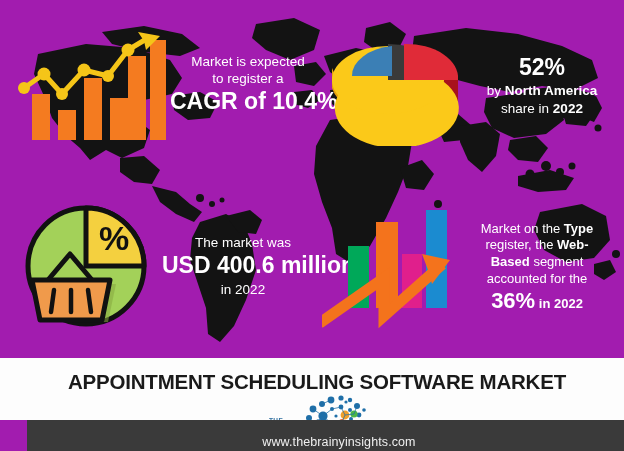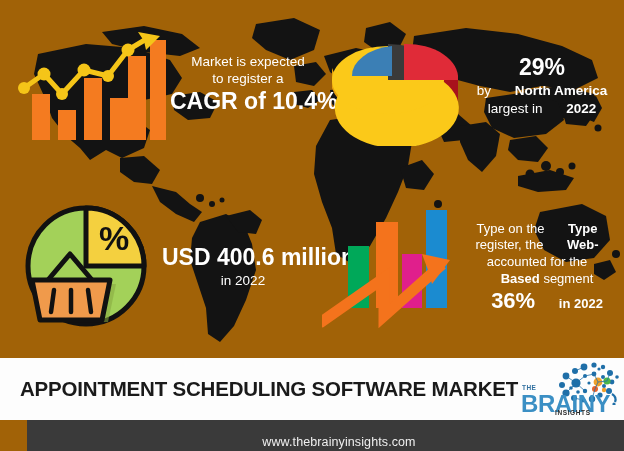--- a/index.html
+++ b/index.html
@@ -9,21 +9,21 @@
   }
   body {
     font-family: "Liberation Sans", sans-serif;
   }
 
   #infographic {
     position: relative;
     width: 624px;
     height: 451px;
     overflow: hidden;
-    background: #a16207;
+    background: #a21caf;
   }
 
   
   #map-layer {
     position: absolute;
     left: 0; top: 0;
     width: 624px;
     height: 358px;
     overflow: hidden;
   }
@@ -46,21 +46,21 @@
     flex: 0 0 auto;
   }
   .q-text {
     color: #ffffff;
     line-height: 1.28;
     text-align: center;
   }
   .q-text .line { display: block; white-space: nowrap; }
   .t-reg  { font-size: 13.5px; font-weight: 400; }
   .t-big  { font-size: 23px; font-weight: 700; }
-  b.inl { font-weight: 700; margin-left: 20px; }
+  b.inl { font-weight: 700; }
 
   
   #q-topleft { left: 14px; top: 22px; width: 312px; height: 125px; }
   #q-topleft .q-art { width: 152px; height: 118px; }
   #q-topleft .q-text { width: 156px; margin-left: 4px; }
 
   
   #q-topright { left: 326px; top: 20px; width: 292px; height: 130px; }
   #q-topright .q-art { width: 136px; height: 122px; }
   #q-topright .q-text { width: 152px; margin-left: 4px; }
@@ -80,21 +80,22 @@
   #title-band {
     position: absolute;
     left: 0;
     top: 358px;
     width: 624px;
     height: 62px;
     background: #fdfdfd;
     display: flex;
     align-items: center;
     box-sizing: border-box;
-    padding: 0 10px 0 20px;
+    padding: 12px 10px 0 20px;
+    flex-direction: column;
   }
   #main-title {
     color: #1a1a1a;
     font-size: 20.5px;
     font-weight: 700;
     letter-spacing: -0.2px;
     flex: 1 1 auto;
     white-space: nowrap;
   }
 
@@ -266,23 +267,23 @@
         <ellipse cx="62" cy="56" rx="56" ry="34" fill="#fbc919"></ellipse>
 
         <path d="M62 56 L62 20 A56 34 0 0 1 118 56 Z" fill="#3a3a3a"></path>
 
         <path d="M66 52 L66 22 A48 30 0 0 0 26 52 Z" fill="#3b7fb5"></path>
 
         <path d="M78 56 L78 20 A52 34 0 0 1 132 56 Z" fill="#e02b38"></path>
       </svg>
     </div>
     <div class="q-text">
-      <span class="line t-big">29%</span>
+      <span class="line t-big">52%</span>
       <span class="line t-reg"><span>by </span><b class="inl">North America</b></span>
-      <span class="line t-reg"><span>largest in </span><b class="inl">2022</b></span>
+      <span class="line t-reg"><span>share in </span><b class="inl">2022</b></span>
     </div>
   </div>
 
   <div class="quadrant" id="q-botleft">
     <div class="q-art">
       <svg width="142" height="132" viewBox="0 0 142 132" xmlns="http://www.w3.org/2000/svg">
 
         <circle cx="72" cy="66" r="58" fill="#a3d159" stroke="#111111" stroke-width="5"></circle>
 
         <path d="M72 66 L72 8 A58 58 0 0 1 130 66 Z" fill="#f4d03f" stroke="#111111" stroke-width="5" stroke-linejoin="round"></path>
@@ -294,42 +295,43 @@
         <path d="M34 80 L56 54 L78 80" fill="none" stroke="#111111" stroke-width="5" stroke-linecap="round" stroke-linejoin="round"></path>
 
         <path d="M18 80 L96 80 L88 120 L26 120 Z" fill="#f09a4b" stroke="#111111" stroke-width="5" stroke-linejoin="round"></path>
 
         <line x1="40" y1="90" x2="37" y2="112" stroke="#111111" stroke-width="4.5" stroke-linecap="round"></line>
         <line x1="57" y1="90" x2="57" y2="112" stroke="#111111" stroke-width="4.5" stroke-linecap="round"></line>
         <line x1="74" y1="90" x2="77" y2="112" stroke="#111111" stroke-width="4.5" stroke-linecap="round"></line>
       </svg>
     </div>
     <div class="q-text">
+      <span class="line t-reg">The market was</span>
       <span class="line t-big">USD 400.6 million</span>
       <span class="line t-reg">in 2022</span>
     </div>
   </div>
 
   <div class="quadrant" id="q-botright">
     <div class="q-art">
       <svg width="134" height="128" viewBox="0 0 134 128" xmlns="http://www.w3.org/2000/svg">
         <rect x="26" y="42" width="21" height="62" fill="#00a859"></rect>
         <rect x="54" y="18" width="22" height="86" fill="#f4731c"></rect>
         <rect x="80" y="50" width="20" height="54" fill="#e01f8c"></rect>
         <rect x="104" y="6" width="21" height="98" fill="#1b8bd0"></rect>
 
         <polyline points="2,116 62,74 62,112 116,64" fill="none" stroke="#f4731c" stroke-width="11" stroke-linecap="square" stroke-linejoin="miter"></polyline>
         <path d="M100 50 L128 56 L110 80 L106 66 Z" fill="#f4731c"></path>
       </svg>
     </div>
     <div class="q-text">
-      <span class="line"><span>Type on the </span><b class="inl">Type</b></span>
+      <span class="line"><span>Market on the </span><b class="inl">Type</b></span>
       <span class="line"><span>register, the </span><b class="inl">Web-</b></span>
+      <span class="line"><b class="inl">Based</b><span> segment</span></span>
       <span class="line">accounted for the</span>
-      <span class="line"><b class="inl">Based</b><span> segment</span></span>
       <span class="line"><b class="inl" style="font-size:22px;">36%</b><b class="inl"> in 2022</b></span>
     </div>
   </div>
 
   <div id="title-band">
     <div id="main-title">APPOINTMENT SCHEDULING SOFTWARE MARKET</div>
     <div id="logo">
       <svg width="68" height="44" viewBox="0 0 68 44" xmlns="http://www.w3.org/2000/svg">
         <g fill="#1f6fa8">
           <circle cx="30" cy="6" r="3.4"></circle>

